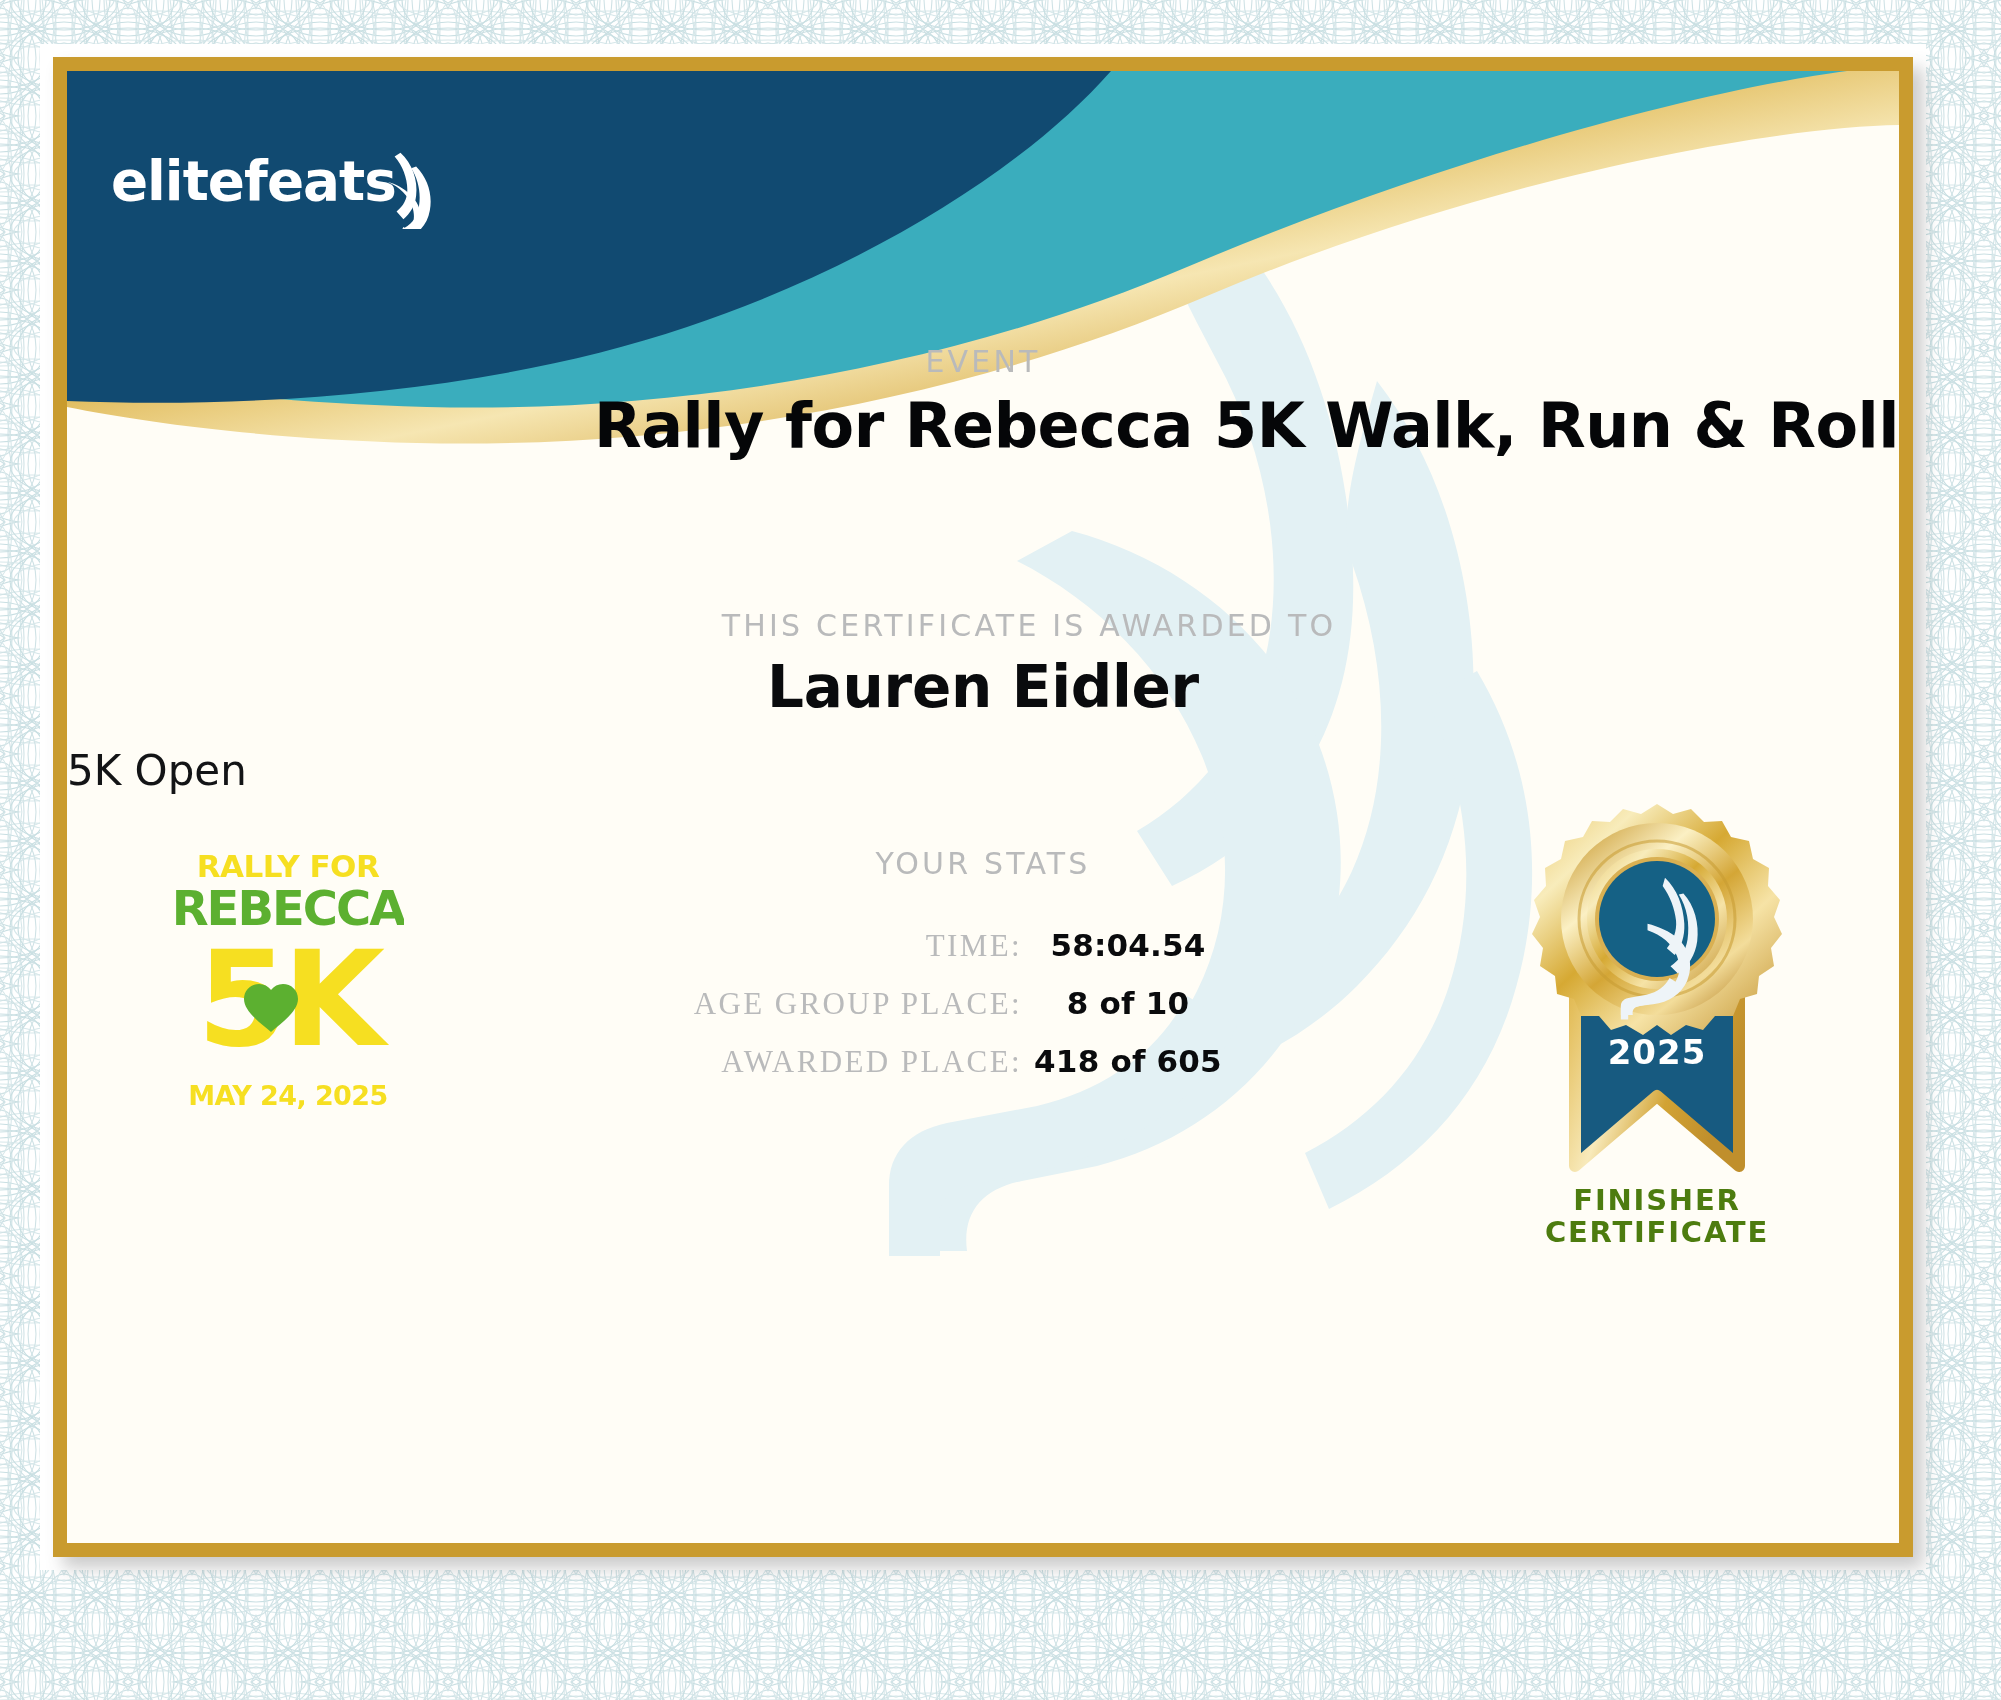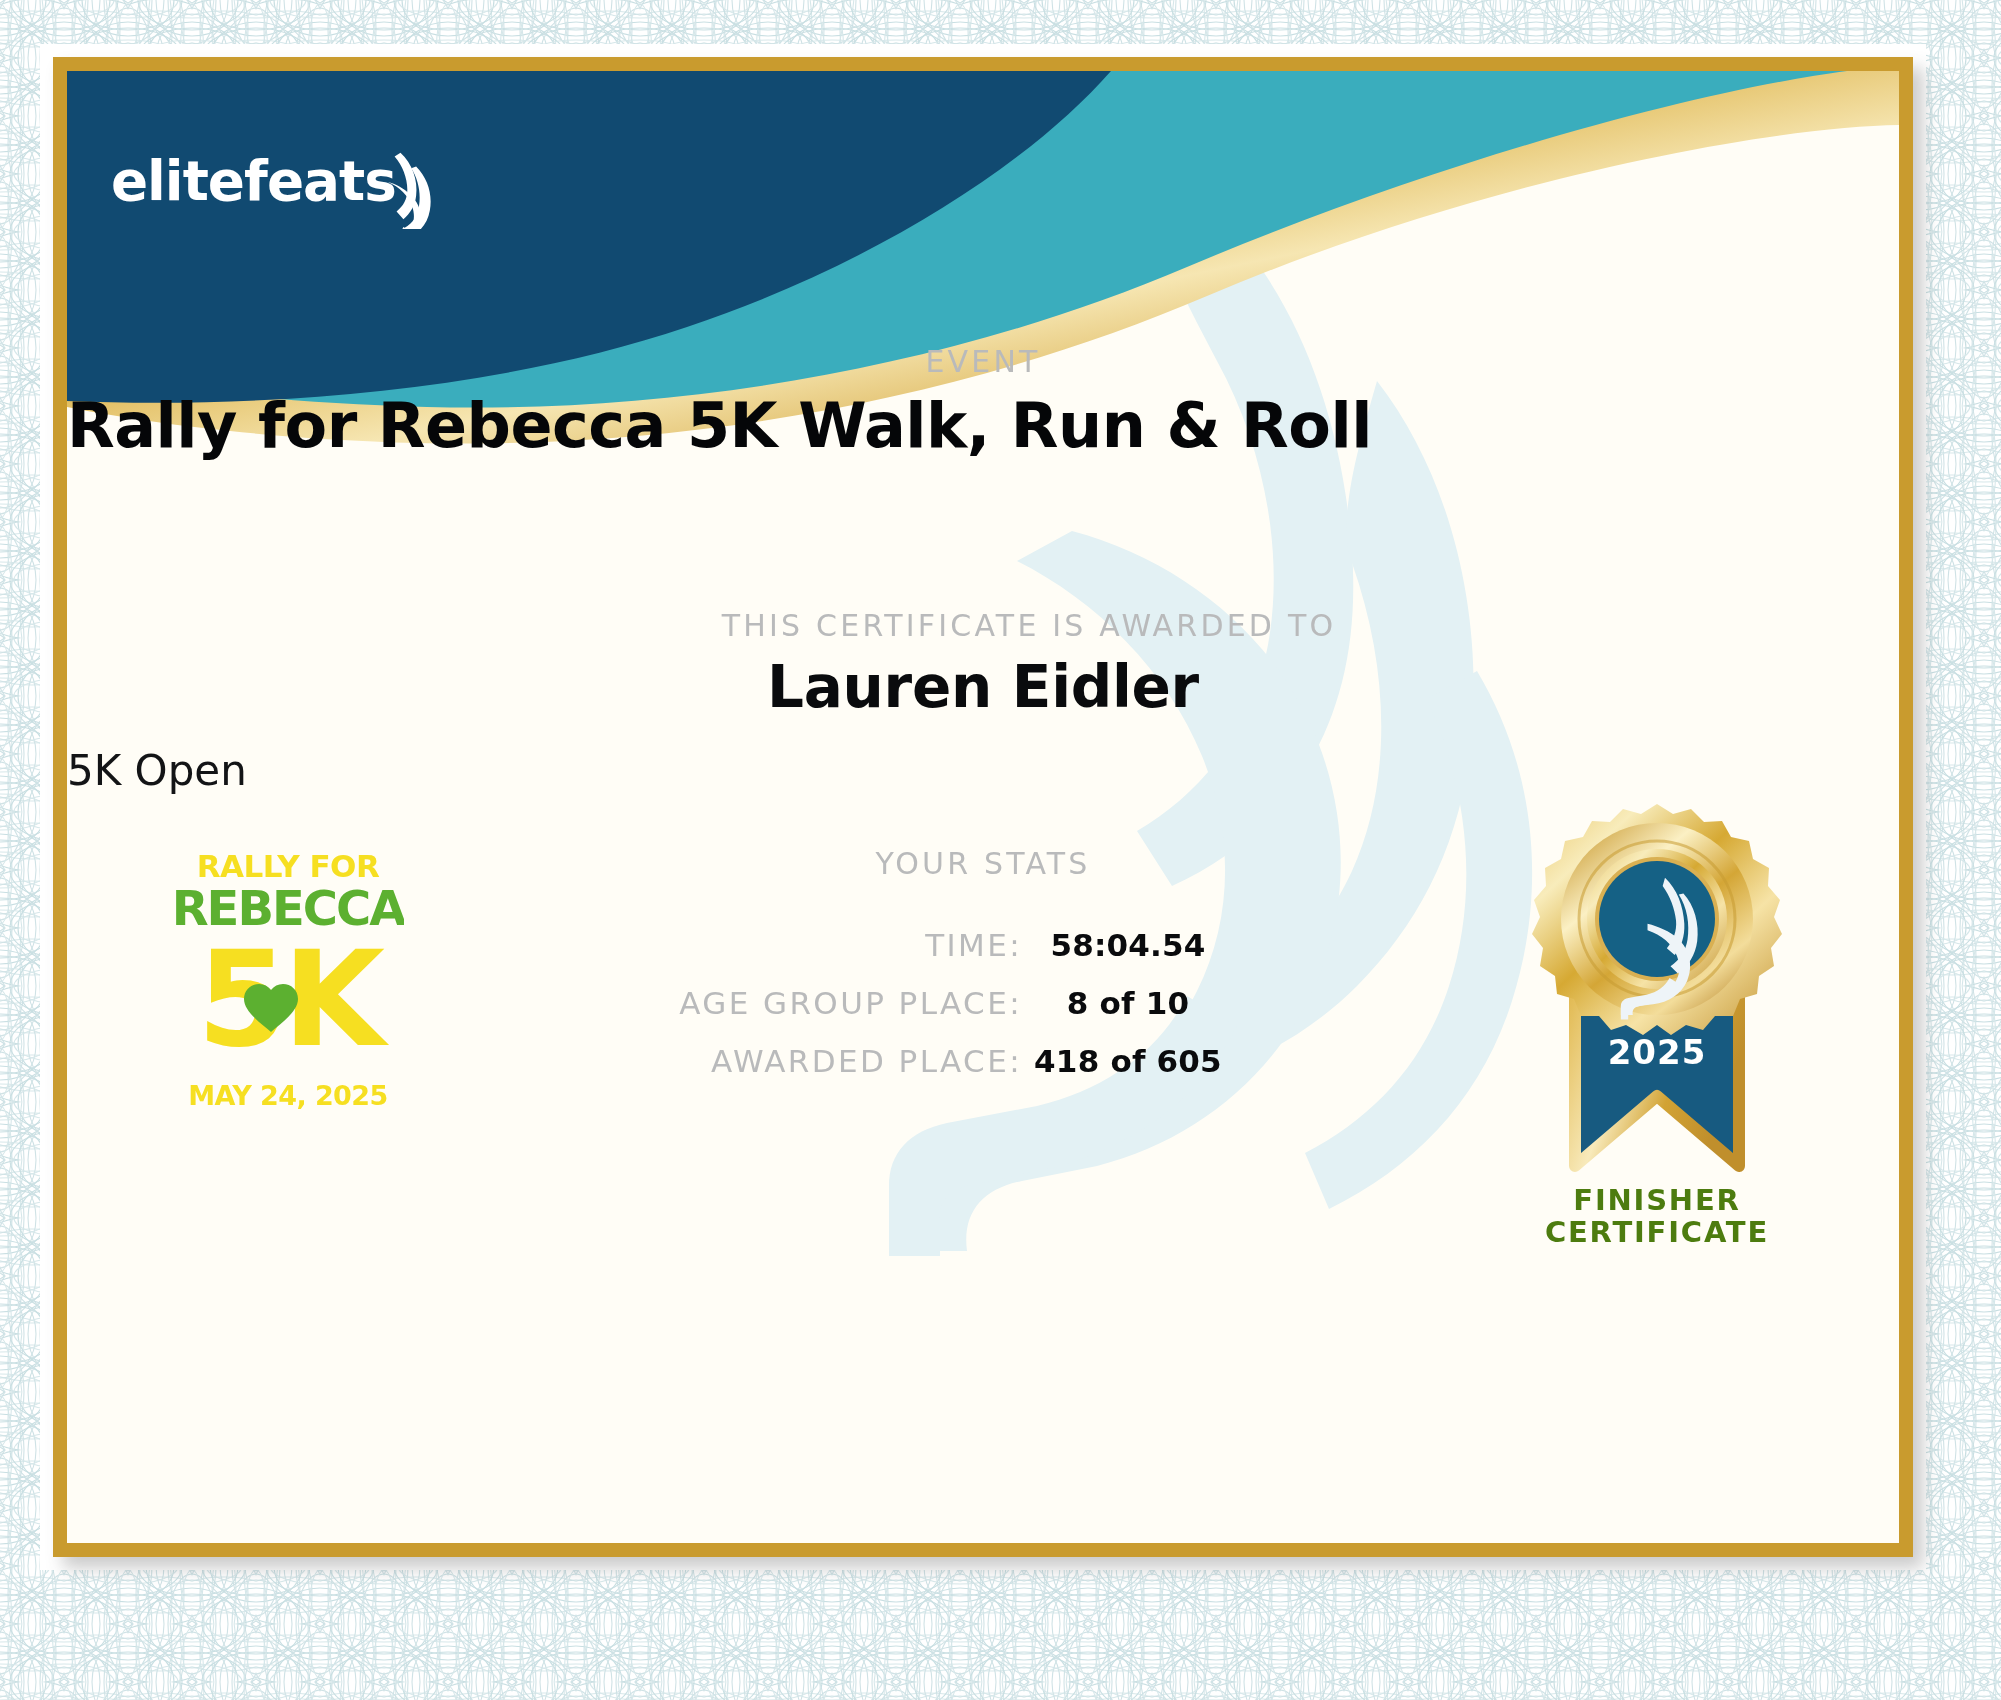--- a/index.html
+++ b/index.html
@@ -97,21 +97,21 @@
   }
 
   #event-label {
     top: 273px;
     font-size: 30px;
   }
   #event-title {
     position: absolute;
     top: 318px;
     width: 100%;
-    text-align: left;
+    text-align: right;
     font-size: 62px;
     font-weight: 700;
     color: #050608;
     letter-spacing: -0.5px;
     white-space: nowrap;
   }
   #awarded-label {
     top: 537px;
     font-size: 30px;
     padding-left: 46px;
@@ -152,20 +152,21 @@
     align-items: baseline;
     justify-content: flex-end;
     height: 58px;
   }
   .stat-label {
     color: #b9babb;
     font-size: 31px;
     letter-spacing: 2.4px;
     text-align: right;
     font-weight: 400;
+    font-family: Liberation Serif, serif;
   }
   .stat-value {
     color: #0a0b0d;
     font-size: 31px;
     font-weight: 700;
     margin-left: 11px;
     letter-spacing: 0.2px;
     min-width: 190px;
     text-align: center;
   }

